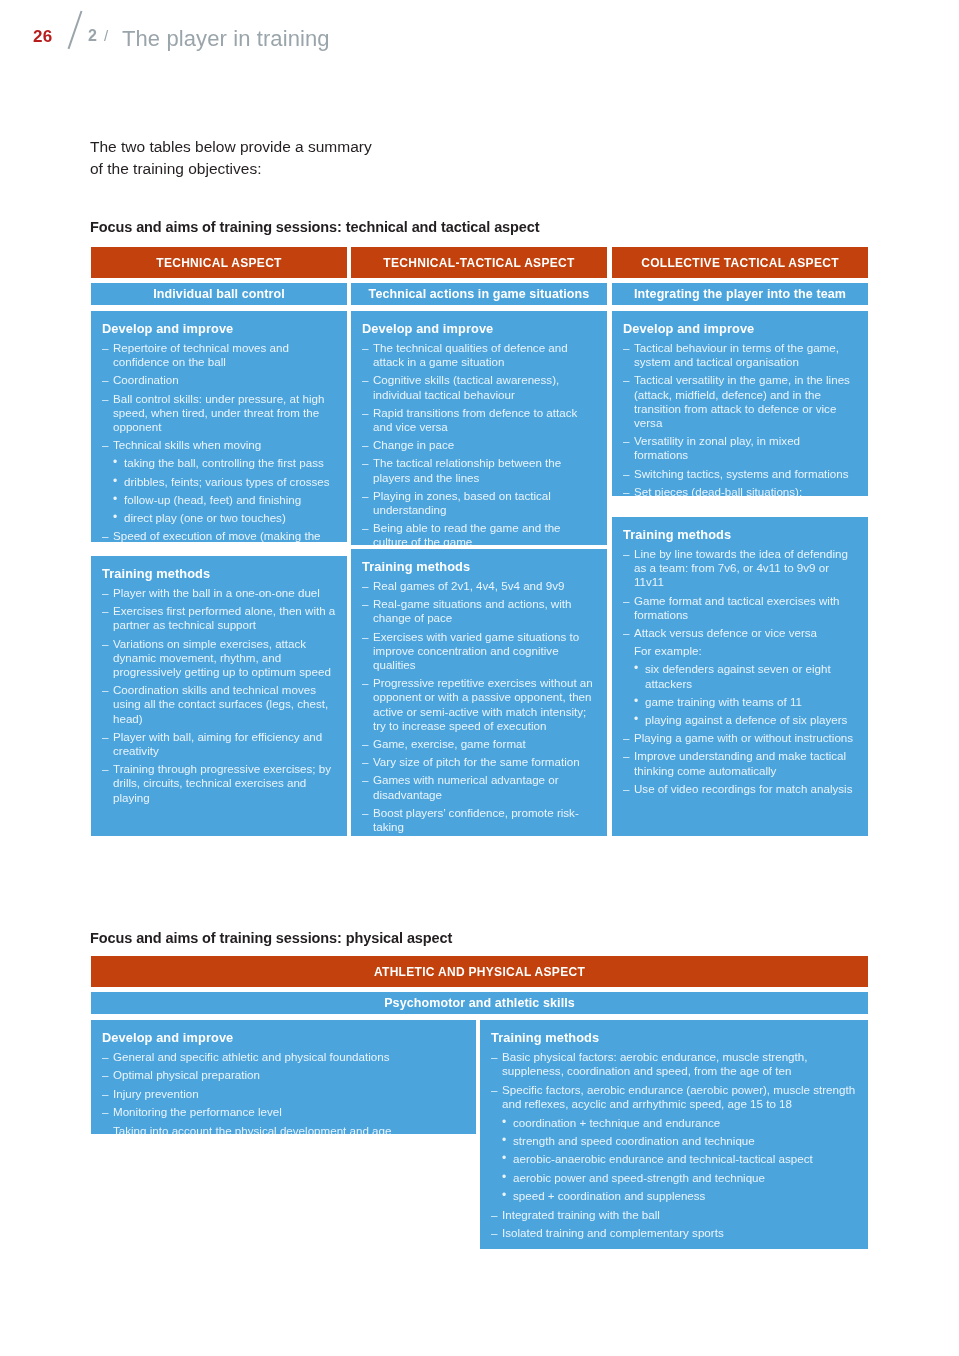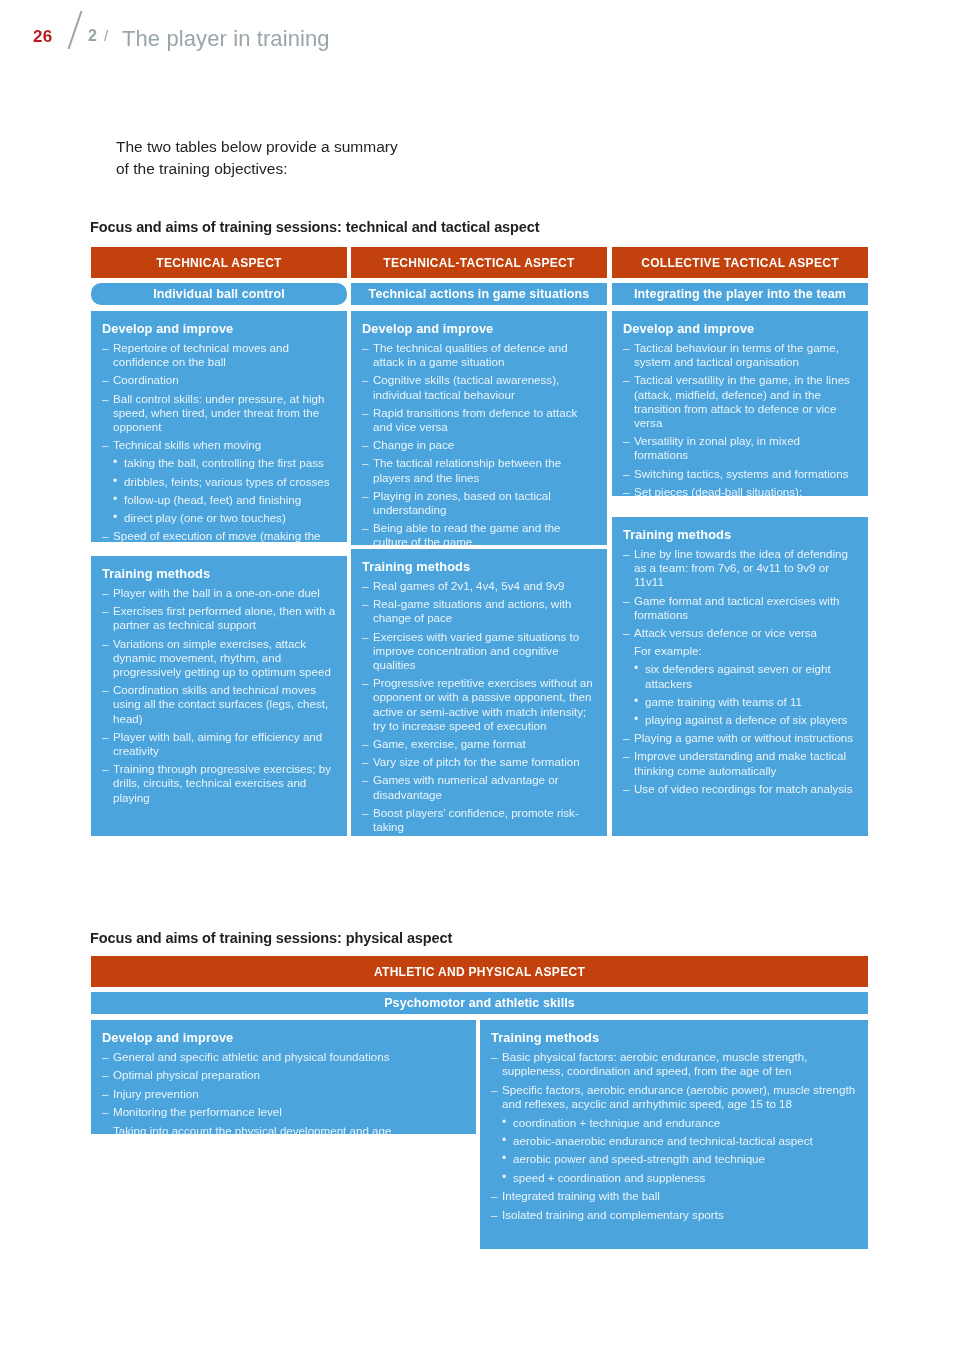--- a/index.html
+++ b/index.html
@@ -64,21 +64,20 @@
   }
 
   
   .intro {
     position: absolute;
     left: 90px; top: 136px;
     width: 420px;
     font-size: 15.5px;
     line-height: 22px;
     color: #231f20;
-    margin-left: 26px;
   }
   .intro div { white-space: nowrap; }
 
   
   .caption {
     position: absolute;
     font-size: 14.5px;
     font-weight: bold;
     color: #231f20;
     letter-spacing: -0.1px;
@@ -177,21 +176,21 @@
 
 <div class="caption" id="caption-tech">Focus and aims of training sessions: technical and tactical aspect</div>
 
 <div id="technical-table"></div>
 
 <div class="caption" id="caption-phys">Focus and aims of training sessions: physical aspect</div>
 
 <div id="physical-table"></div>
 
 <div class="bar-main" style="left: 91px; top: 247px; width: 256px; height: 31px;">TECHNICAL ASPECT</div>
-<div class="bar-sub" style="left: 91px; top: 283px; width: 256px; height: 22px; border-radius: 10px;">Individual ball control</div>
+<div class="bar-sub" style="left: 91px; top: 283px; width: 256px; height: 22px;">Individual ball control</div>
 <div class="panel" style="left: 91px; top: 311px; width: 256px; height: 231px;">
     <h4>Develop and improve</h4>
     <ul>
       <li class="dash">Repertoire of technical moves and confidence on the ball</li>
       <li class="dash">Coordination</li>
       <li class="dash">Ball control skills: under pressure, at high speed, when tired, under threat from the opponent</li>
       <li class="dash">Technical skills when moving</li>
       <li class="bullet">taking the ball, controlling the first pass</li>
       <li class="bullet">dribbles, feints; various types of crosses</li>
       <li class="bullet">follow-up (head, feet) and finishing</li>
@@ -275,19 +274,20 @@
       <li class="dash">Monitoring the performance level</li>
       <li class="plain">Taking into account the physical development and age</li>
     </ul>
   </div>
 <div class="panel phys" style="left: 480px; top: 1020px; width: 388px; height: 229px;">
     <h4>Training methods</h4>
     <ul>
       <li class="dash">Basic physical factors: aerobic endurance, muscle strength, suppleness, coordination and speed, from the age of ten</li>
       <li class="dash">Specific factors, aerobic endurance (aerobic power), muscle strength and reflexes, acyclic and arrhythmic speed, age 15 to 18</li>
       <li class="bullet">coordination + technique and endurance</li>
+      <li class="bullet">strength and speed coordination and technique</li>
       <li class="bullet">aerobic-anaerobic endurance and technical-tactical aspect</li>
       <li class="bullet">aerobic power and speed-strength and technique</li>
       <li class="bullet">speed + coordination and suppleness</li>
       <li class="dash">Integrated training with the ball</li>
       <li class="dash">Isolated training and complementary sports</li>
     </ul>
   </div>
 
 </body></html>

